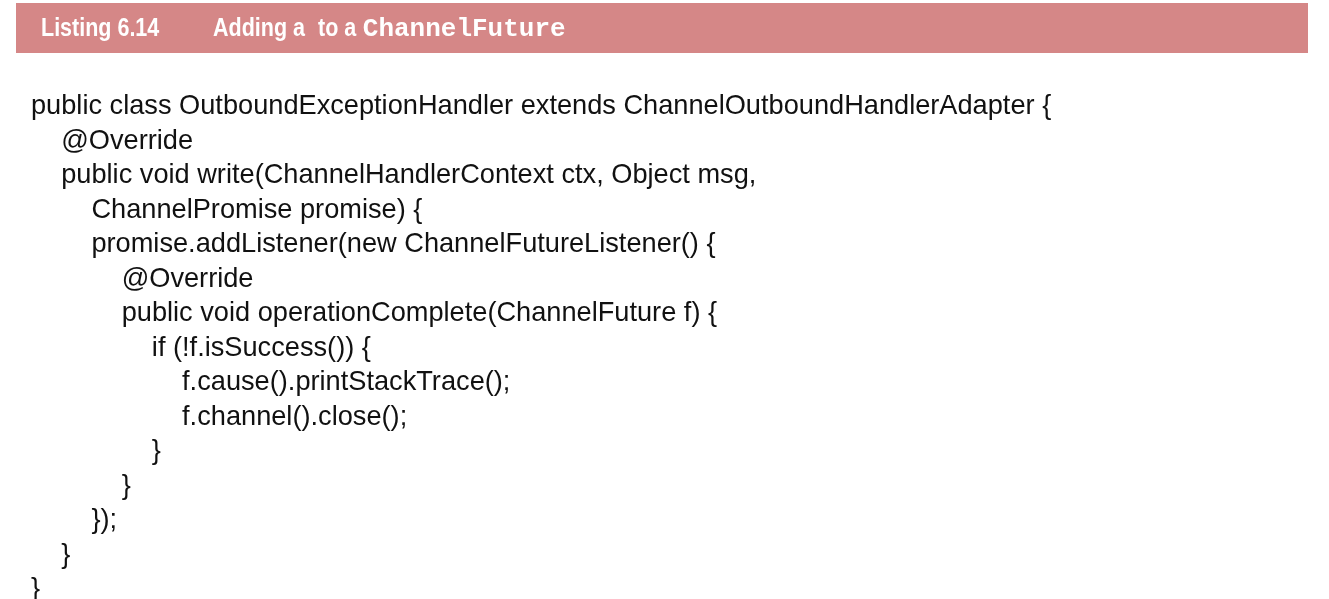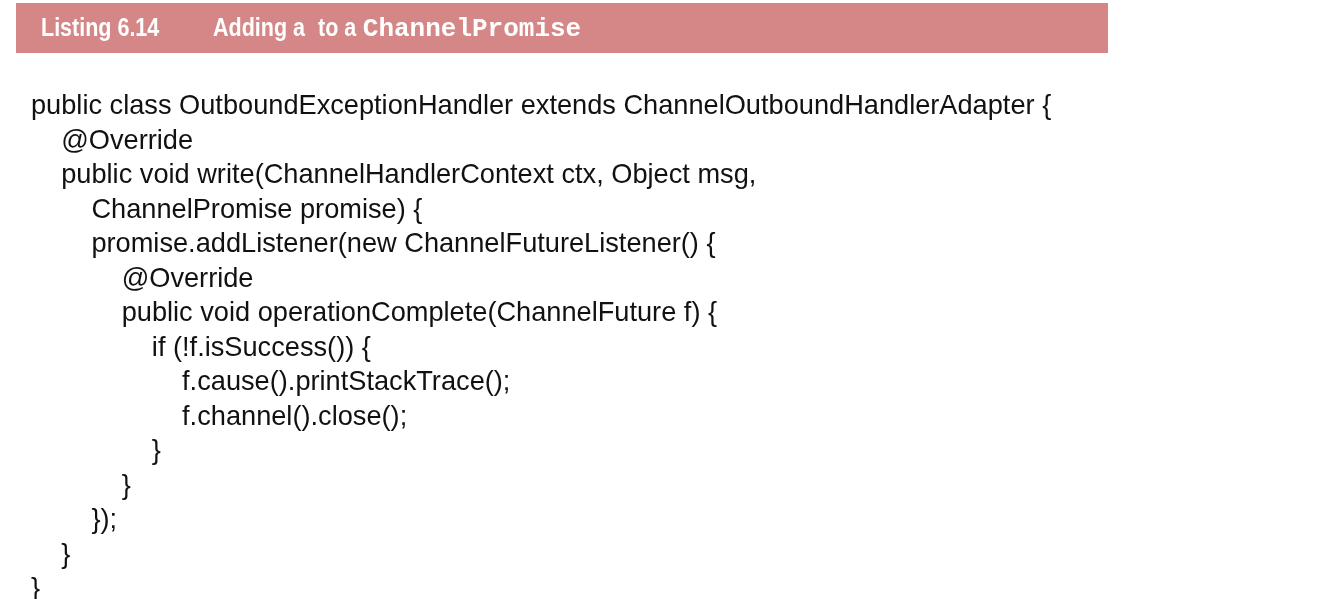--- a/index.html
+++ b/index.html
@@ -1,18 +1,18 @@
 <!DOCTYPE html>
 <html><head>
   <meta charset="utf-8">
   <style>
     html, body { margin: 0; padding: 0; background: #ffffff; }
     body { width: 1329px; height: 599px; position: relative; overflow: hidden; }
     .listing-header {
-      position: absolute; left: 16px; top: 3px; width: 1092px; height: 50px;
+      position: absolute; left: 16px; top: 3px; width: 1292px; height: 50px;
       background: #d58787; color: #ffffff;
       display: flex; align-items: center; box-sizing: border-box; padding-left: 25px;
       white-space: pre;
     }
     .hdr-sans { font-family: "Liberation Sans", sans-serif; font-weight: bold; font-size: 25px; transform: scaleX(0.86); transform-origin: left center; display: inline-block; }
     .hdr-num { margin-right: 4px; }
     .hdr-mono { font-family: "Liberation Mono", monospace; font-weight: bold; font-size: 26px; }
     .hdr-group { display: flex; align-items: baseline; }
     .code {
       position: absolute; left: 15px; top: 72px; margin: 16px;
@@ -23,17 +23,17 @@
   </style>
 </head>
 <body>
 
 <div class="listing-header">
   <span class="hdr-group">
     <span class="hdr-sans hdr-num">Listing 6.14</span>
     <span style="display:inline-block;width:30px"></span>
     <span class="hdr-sans" style="margin-right:-14px">Adding a </span>
     <span class="hdr-sans" style="margin-right:-8px"> to a </span>
-    <span class="hdr-mono">ChannelPromise</span>
+    <span class="hdr-mono">ChannelFuture</span>
   </span>
 </div>
 
 <pre class="code"><span class="code-line">public class OutboundExceptionHandler extends ChannelOutboundHandlerAdapter {</span><span class="code-line">    @Override</span><span class="code-line">    public void write(ChannelHandlerContext ctx, Object msg,</span><span class="code-line">        ChannelPromise promise) {</span><span class="code-line">        promise.addListener(new ChannelFutureListener() {</span><span class="code-line">            @Override</span><span class="code-line">            public void operationComplete(ChannelFuture f) {</span><span class="code-line">                if (!f.isSuccess()) {</span><span class="code-line">                    f.cause().printStackTrace();</span><span class="code-line">                    f.channel().close();</span><span class="code-line">                }</span><span class="code-line">            }</span><span class="code-line">        });</span><span class="code-line">    }</span><span class="code-line">}</span></pre>
 
 </body></html>

